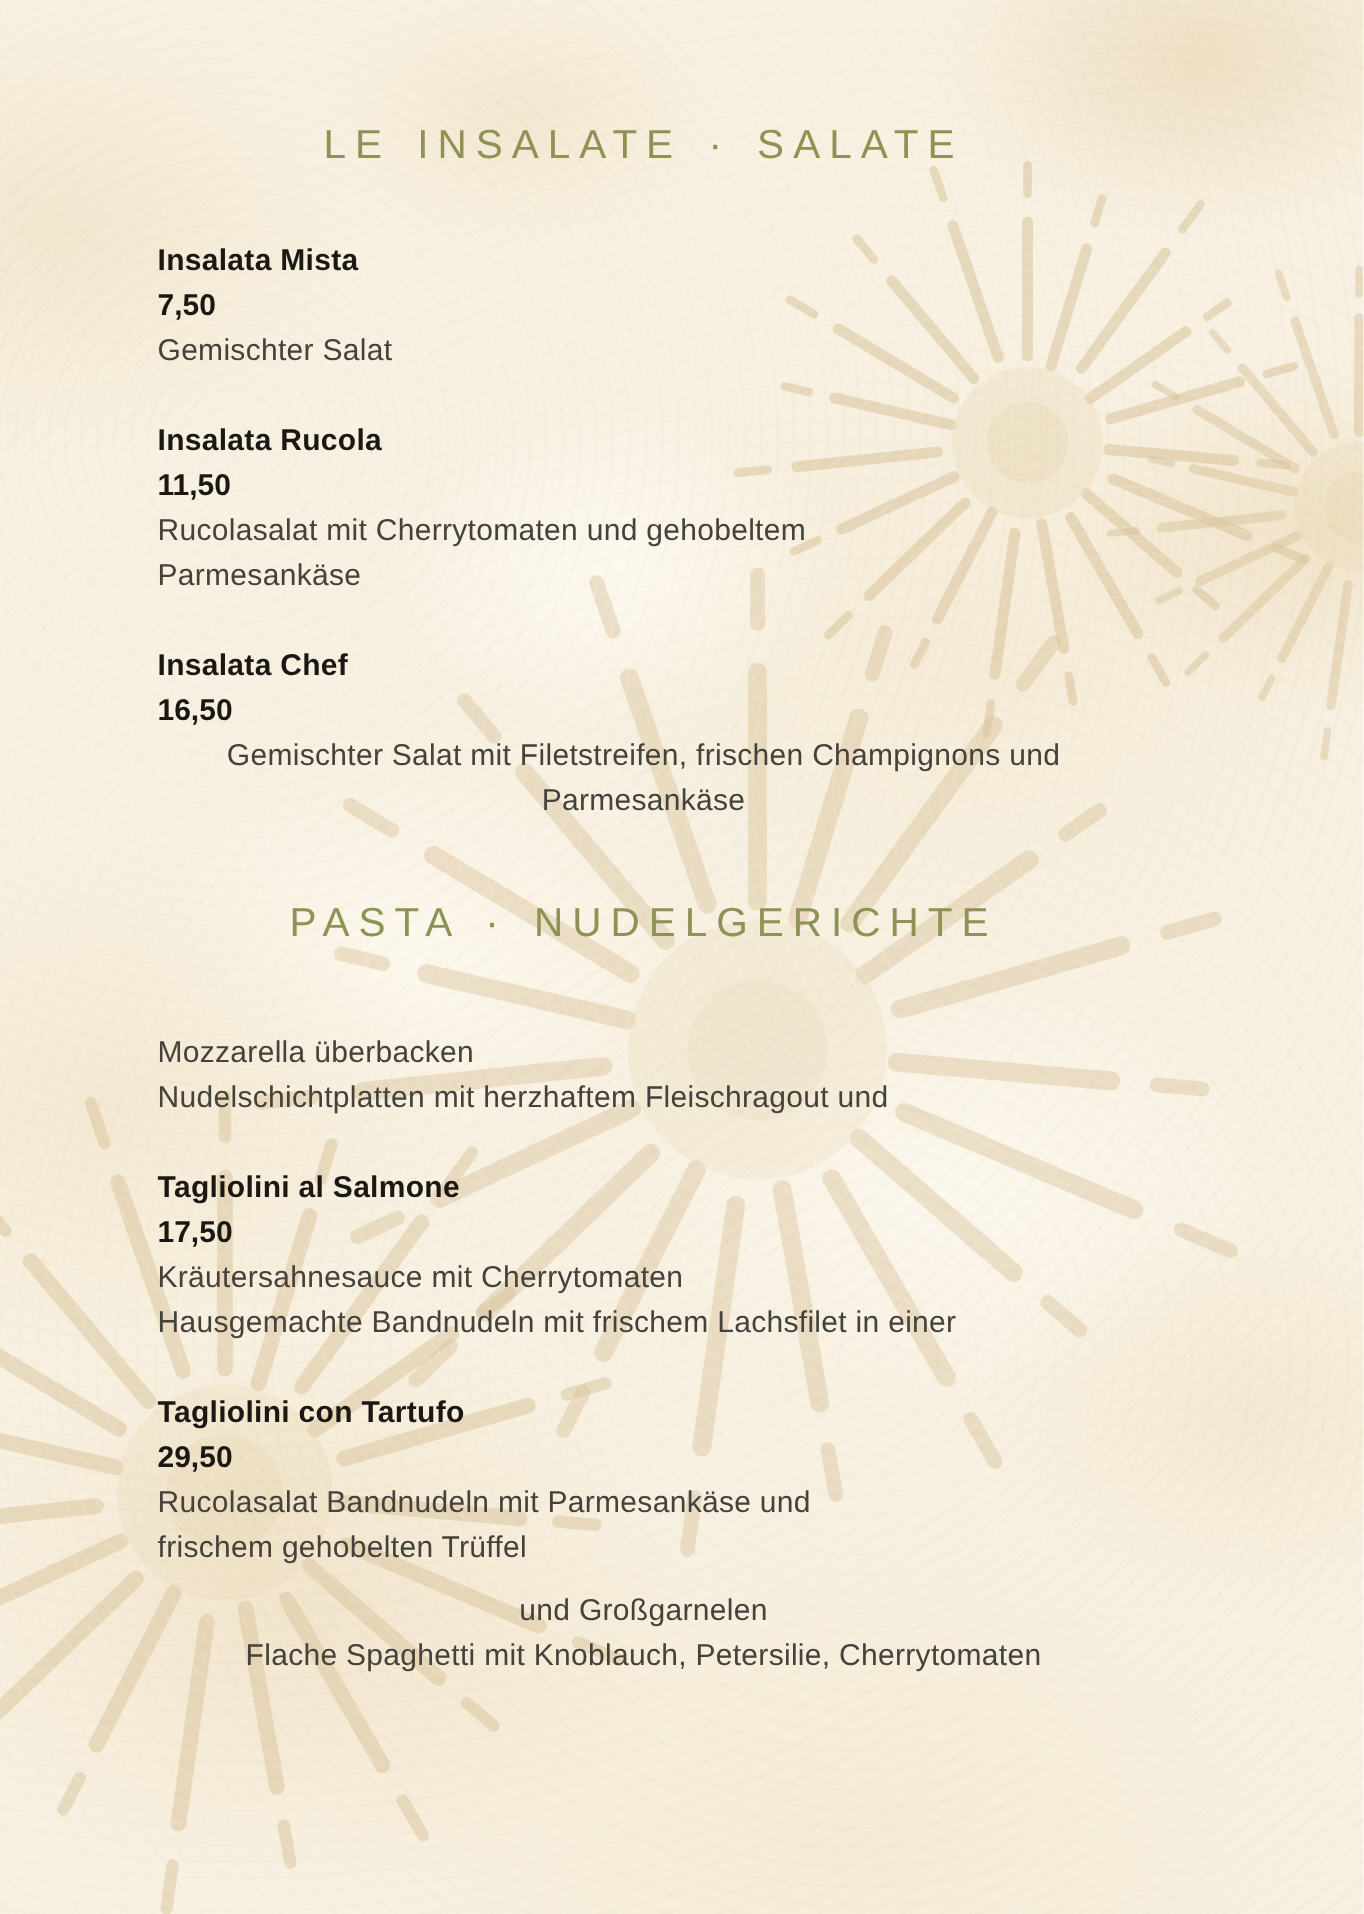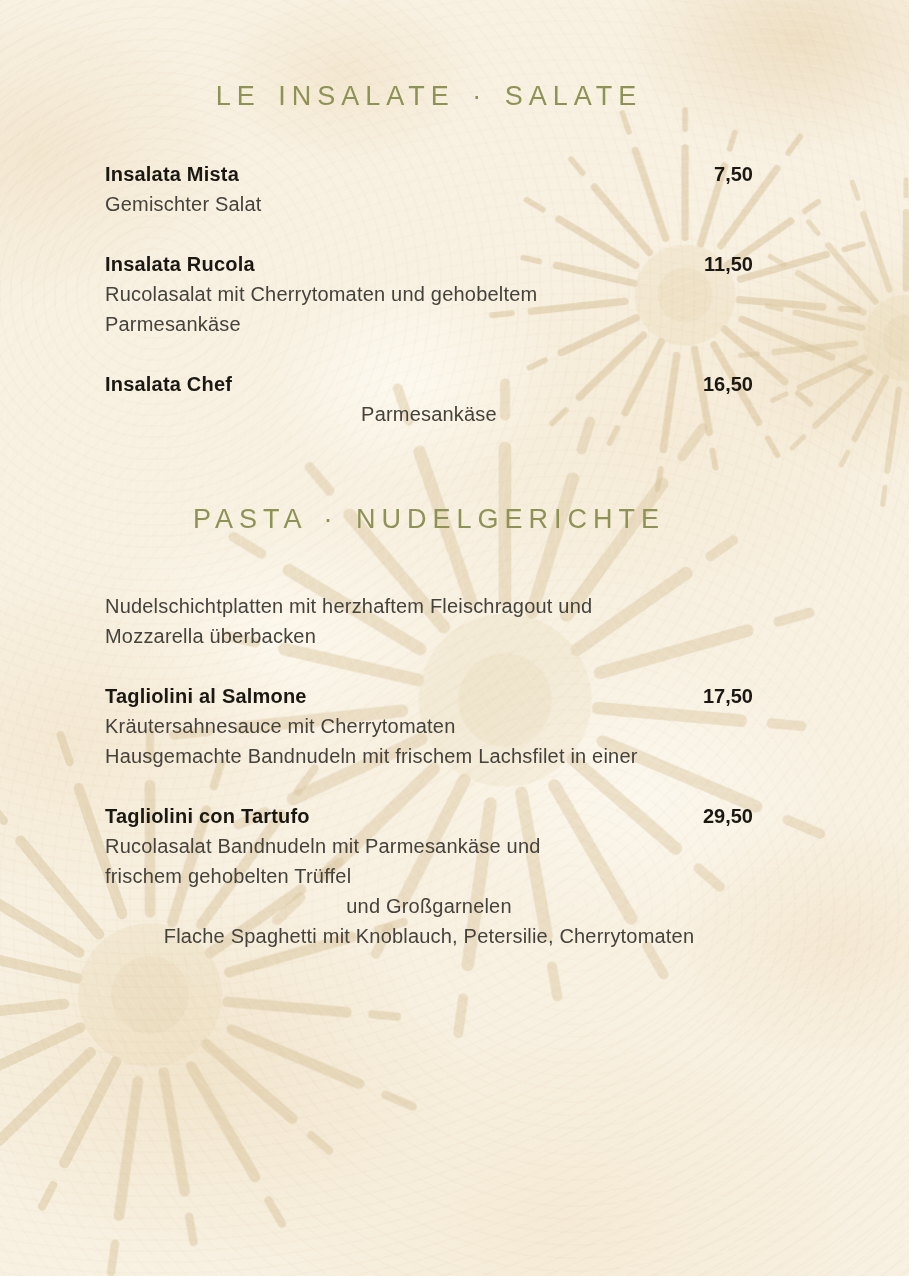--- a/index.html
+++ b/index.html
@@ -42,29 +42,30 @@
     margin: 0;
     text-align: center;
     font-size: 27px;
     font-weight: normal;
     letter-spacing: 6px;
     word-spacing: 4px;
     color: #8e9254;
     line-height: 36px;
   }
   .sec-1 h2.section-title { padding-top: 78px; }
-  .sec-2 h2.section-title { margin-top: 70px; line-height: 40px; }
+  .sec-2 h2.section-title { margin-top: 46px; line-height: 40px; }
   .sec-1 .items { margin-top: 45px; }
   .sec-2 .items { margin-top: 52px; }
   .item { margin-bottom: 30px; }
-  .item.tight { margin-bottom: 0; }
+  .item.tight { margin-bottom: 12px; }
   .items .item:last-child { margin-bottom: 0; text-align: center; }
   .item-row {
     display: flex; justify-content: space-between; align-items: baseline;
     line-height: 30px;
+    flex-direction: column;
   }
   .item-name {
     font-size: 20px; font-weight: bold; color: #1b1813; letter-spacing: .2px;
   }
   .item-price {
     font-size: 20px; font-weight: bold; color: #1b1813;
   }
   .desc-line {
     margin: 0; line-height: 30px; font-size: 20px; color: #45413b;
     white-space: nowrap; letter-spacing: .2px;
@@ -134,33 +135,34 @@
           </div>
           <p class="desc-line">Rucolasalat mit Cherrytomaten und gehobeltem</p>
           <p class="desc-line">Parmesankäse</p>
         </div>
 
         <div class="item">
           <div class="item-row">
             <span class="item-name">Insalata Chef</span>
             <span class="item-price">16,50</span>
           </div>
+          <p class="desc-line">Gemischter Salat mit Filetstreifen, frischen Champignons und</p>
           <p class="desc-line">Parmesankäse</p>
         </div>
 
       </div>
     </section>
 
     <section class="sec-2">
       <h2 class="section-title">PASTA · NUDELGERICHTE</h2>
       <div class="items">
 
         <div class="item">
+          <p class="desc-line">Mozzarella überbacken</p>
           <p class="desc-line">Nudelschichtplatten mit herzhaftem Fleischragout und</p>
-          <p class="desc-line">Mozzarella überbacken</p>
         </div>
 
         <div class="item">
           <div class="item-row">
             <span class="item-name">Tagliolini al Salmone</span>
             <span class="item-price">17,50</span>
           </div>
           <p class="desc-line">Kräutersahnesauce mit Cherrytomaten</p>
           <p class="desc-line">Hausgemachte Bandnudeln mit frischem Lachsfilet in einer</p>
         </div>

